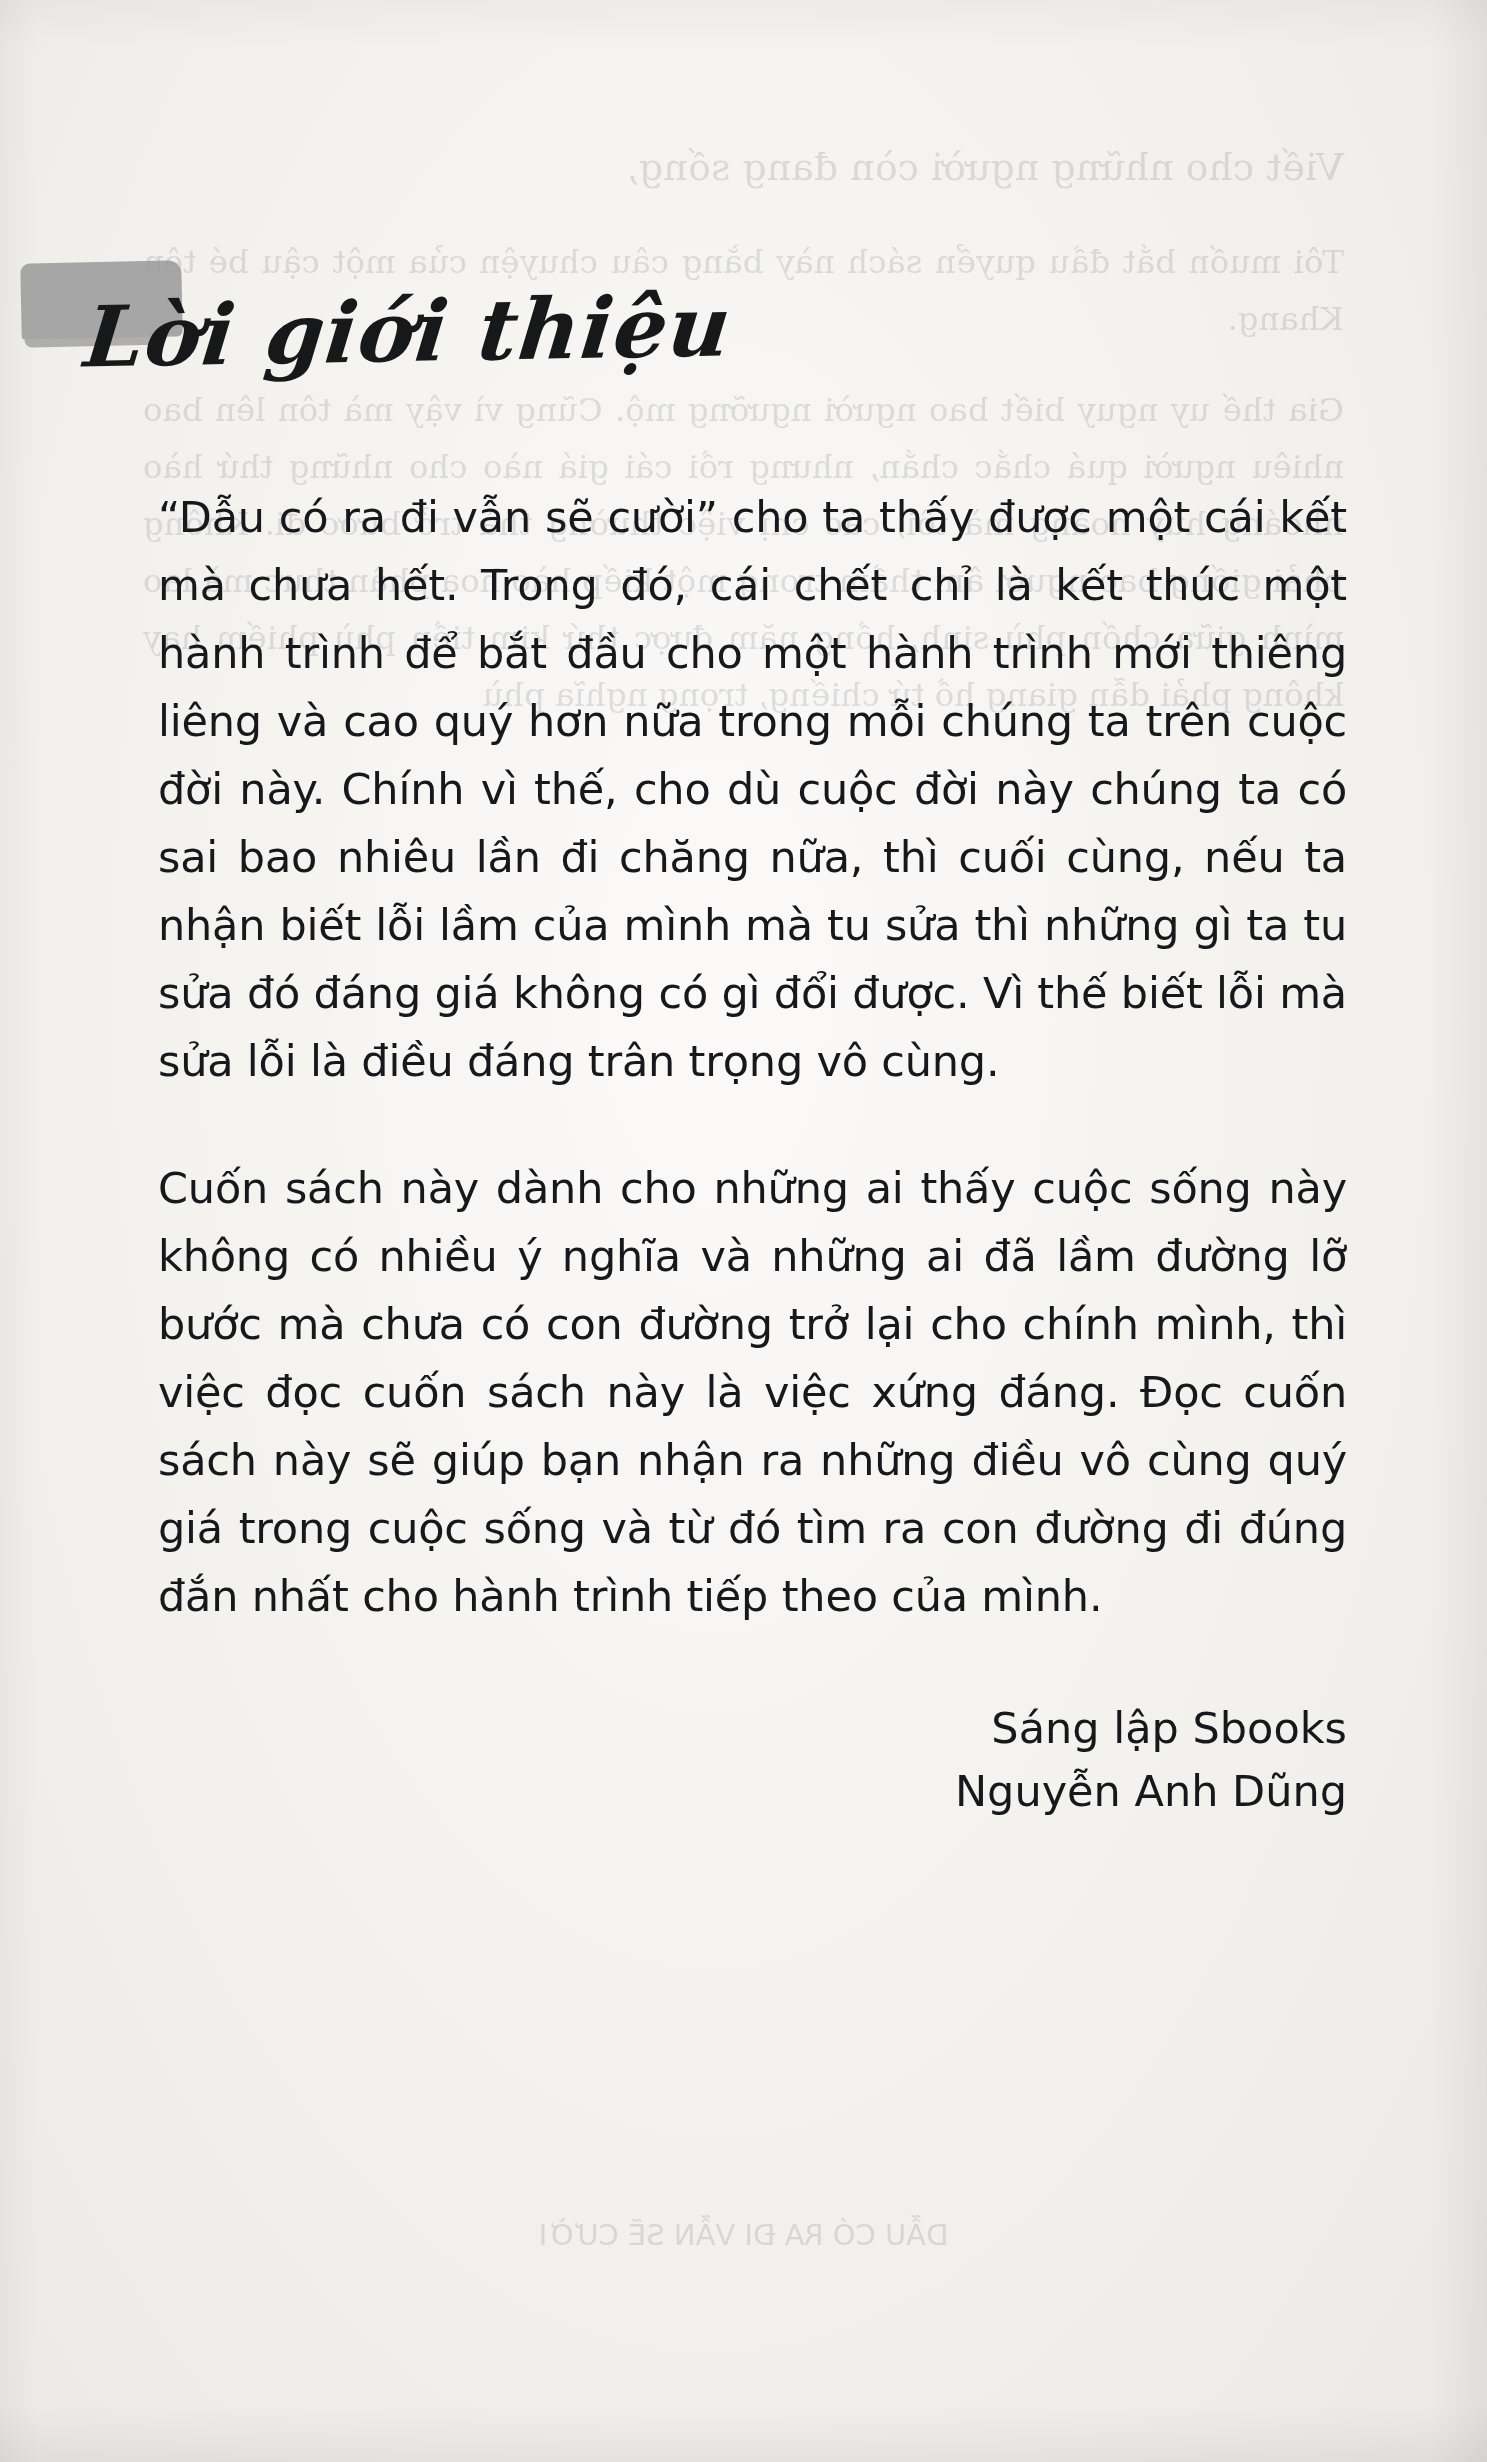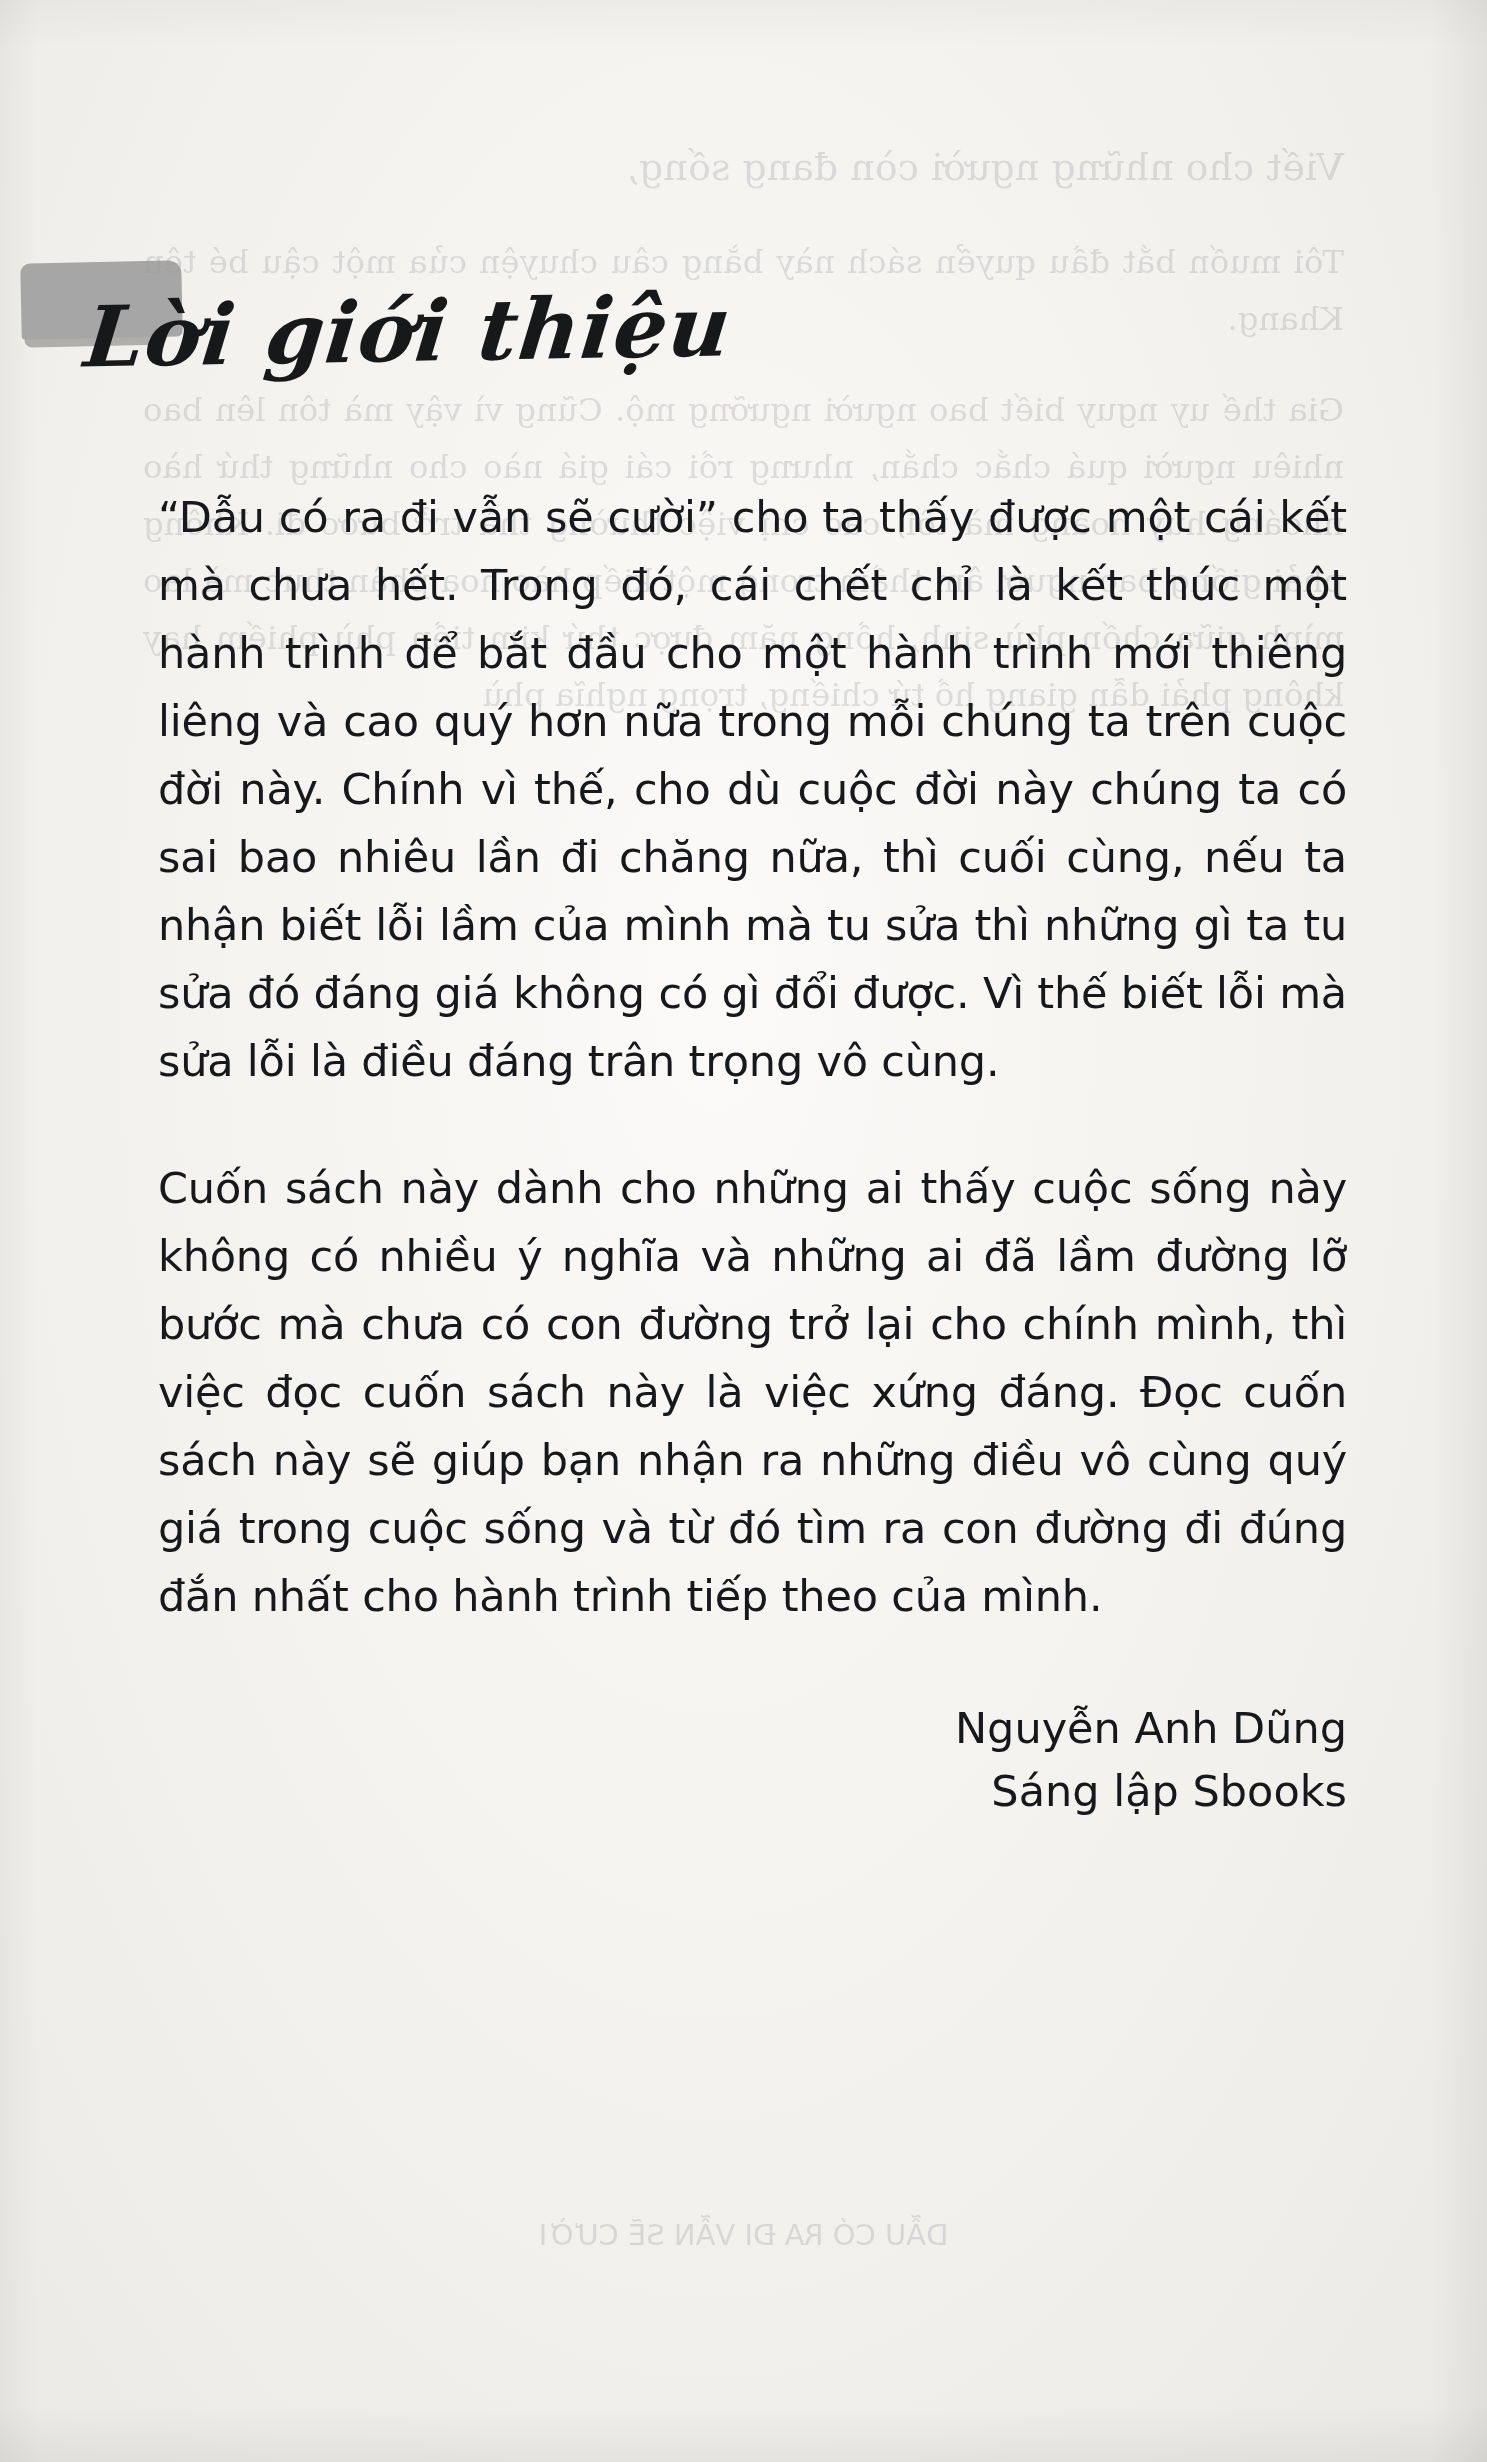--- a/index.html
+++ b/index.html
@@ -171,18 +171,18 @@
     <div class="title-mark"></div>
     <div class="title">Lời giới thiệu</div>
   </div>
 
   <div class="body-text">
     <p class="para">“Dẫu có ra đi vẫn sẽ cười” cho ta thấy được một cái kết mà chưa hết. Trong đó, cái chết chỉ là kết thúc một hành trình để bắt đầu cho một hành trình mới thiêng liêng và cao quý hơn nữa trong mỗi chúng ta trên cuộc đời này. Chính vì thế, cho dù cuộc đời này chúng ta có sai bao nhiêu lần đi chăng nữa, thì cuối cùng, nếu ta nhận biết lỗi lầm của mình mà tu sửa thì những gì ta tu sửa đó đáng giá không có gì đổi được. Vì thế biết lỗi mà sửa lỗi là điều đáng trân trọng vô cùng.</p>
     <p class="para">Cuốn sách này dành cho những ai thấy cuộc sống này không có nhiều ý nghĩa và những ai đã lầm đường lỡ bước mà chưa có con đường trở lại cho chính mình, thì việc đọc cuốn sách này là việc xứng đáng. Đọc cuốn sách này sẽ giúp bạn nhận ra những điều vô cùng quý giá trong cuộc sống và từ đó tìm ra con đường đi đúng đắn nhất cho hành trình tiếp theo của mình.</p>
   </div>
 
   <div class="signature">
+    <span class="sig-line">Sáng lập Sbooks</span>
     <span class="sig-line">Nguyễn Anh Dũng</span>
-    <span class="sig-line">Sáng lập Sbooks</span>
   </div>
 
 </div>
 
 
 </body></html>

